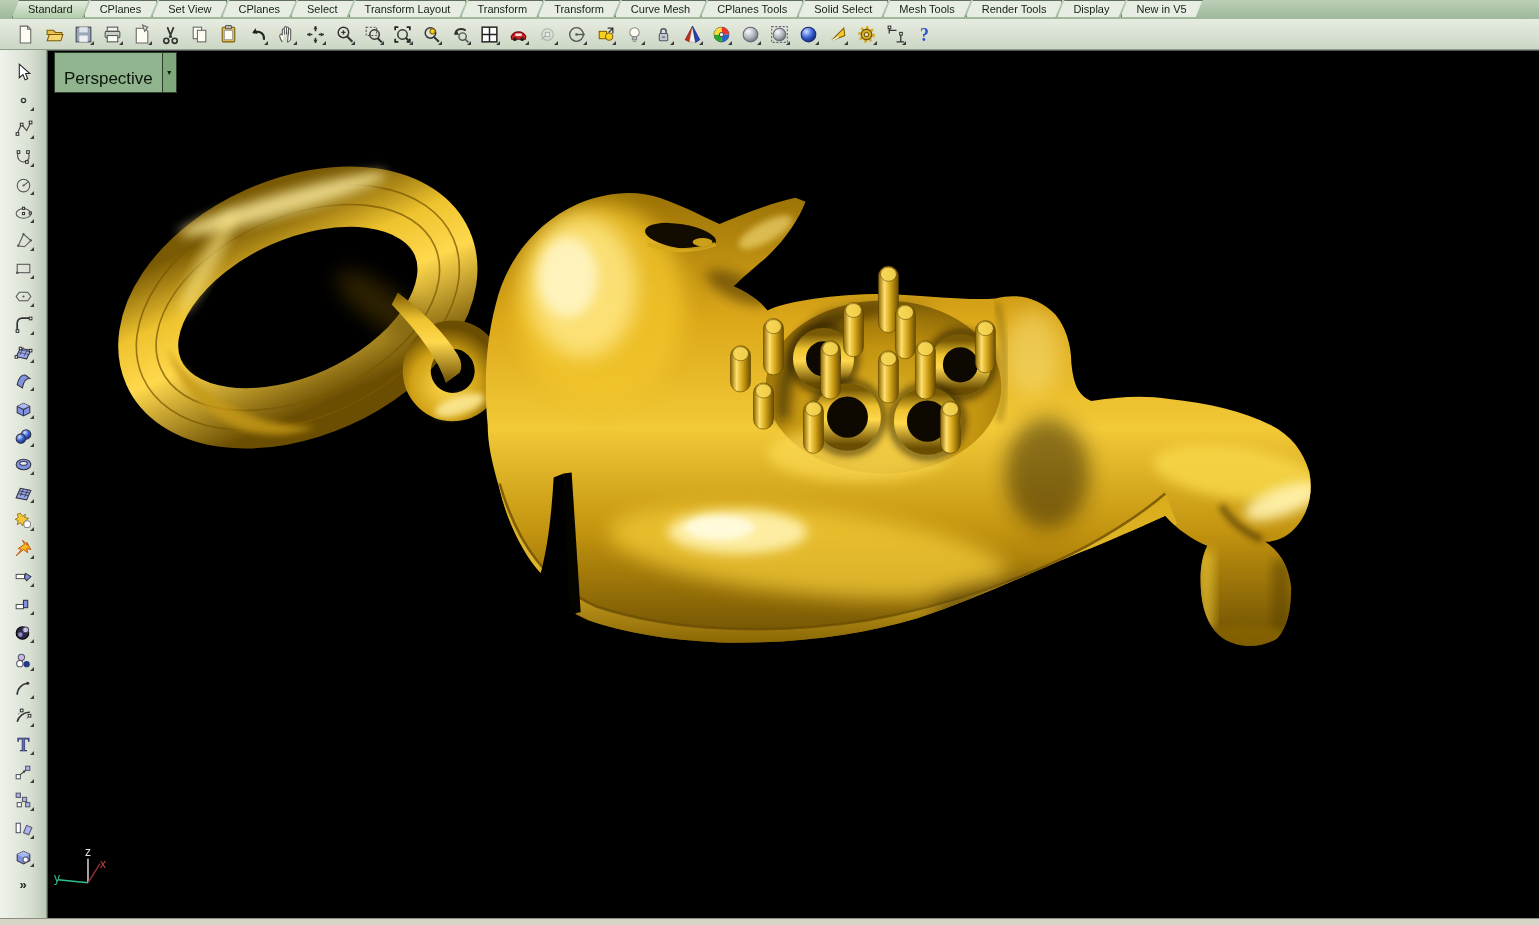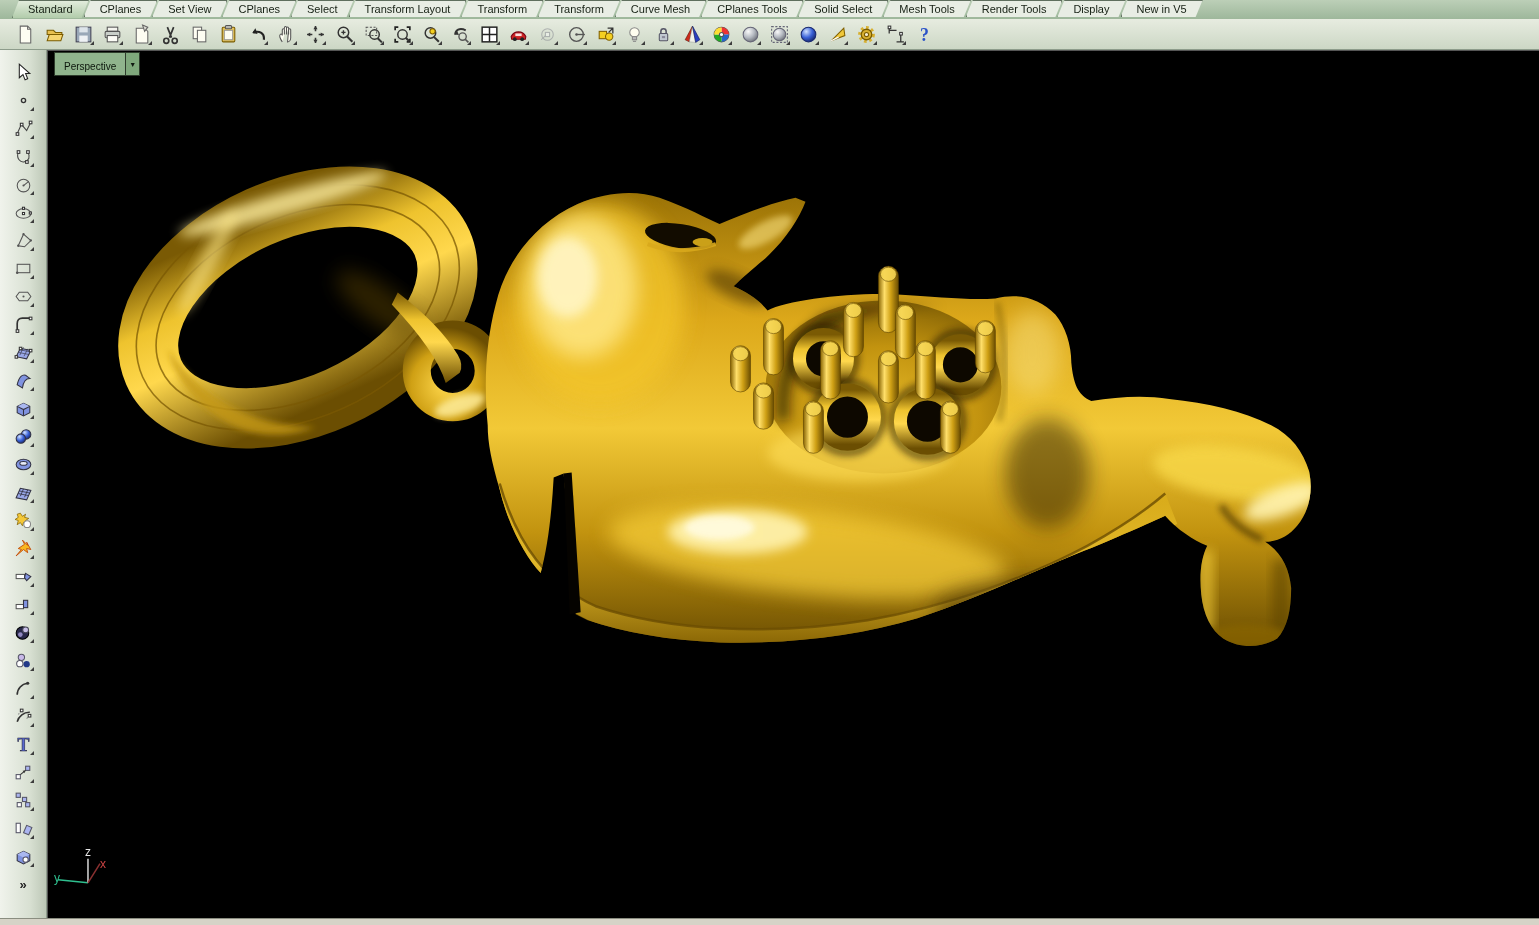--- a/index.html
+++ b/index.html
@@ -14,21 +14,21 @@
 .tbtn{position:relative;width:26px;height:26px;border:1px solid transparent;background:transparent;padding:1px;display:flex;align-items:center;justify-content:center;cursor:default}
 .ic{width:21px;height:21px;display:block}
 .fly{position:absolute;right:1px;bottom:1px;width:0;height:0;border-left:4px solid transparent;border-bottom:4px solid #3c3c3c}
 
 .leftbar{position:absolute;top:50px;left:0;width:47px;bottom:7px;background:linear-gradient(90deg,#f0f3ec,#d8e0d2 65%,#bcc7b6);border-right:1px solid #8d9c8b;display:flex;flex-direction:column;align-items:center;padding-top:9px;gap:2px}
 .more{font-size:13px;font-weight:bold;color:#222}
 
 .viewport{position:absolute;top:50px;left:47px;right:0;bottom:7px;background:#000;border-left:1px solid #555;border-top:1px solid #555}
 .scene{position:absolute;inset:0;width:100%;height:100%}
 .vpwrap{position:absolute;top:1px;left:6px;display:flex;z-index:5}
-.vplabel{background:#90b48d;border:1px solid #2e3c2c;color:#0c160c;font-size:10px;padding:8px 9px 3px}
+.vplabel{background:#90b48d;border:1px solid #2e3c2c;color:#0c160c;font-size:17px;padding:16px 9px 3px}
 .vpdrop{width:14px;background:#7fa87c;border:1px solid #2e3c2c;border-left:none;display:flex;align-items:center;justify-content:center;font-size:7px;color:#101810}
 
 .bottomstrip{position:absolute;bottom:0;left:0;right:0;height:7px;background:#d6d3c7;border-top:1px solid #8a8d80}
 </style>
 </head>
 <body>
 
 <svg width="0" height="0" style="position:absolute" aria-hidden="true">
 <defs>
 <radialGradient id="grayS" cx="35%" cy="30%" r="75%">

